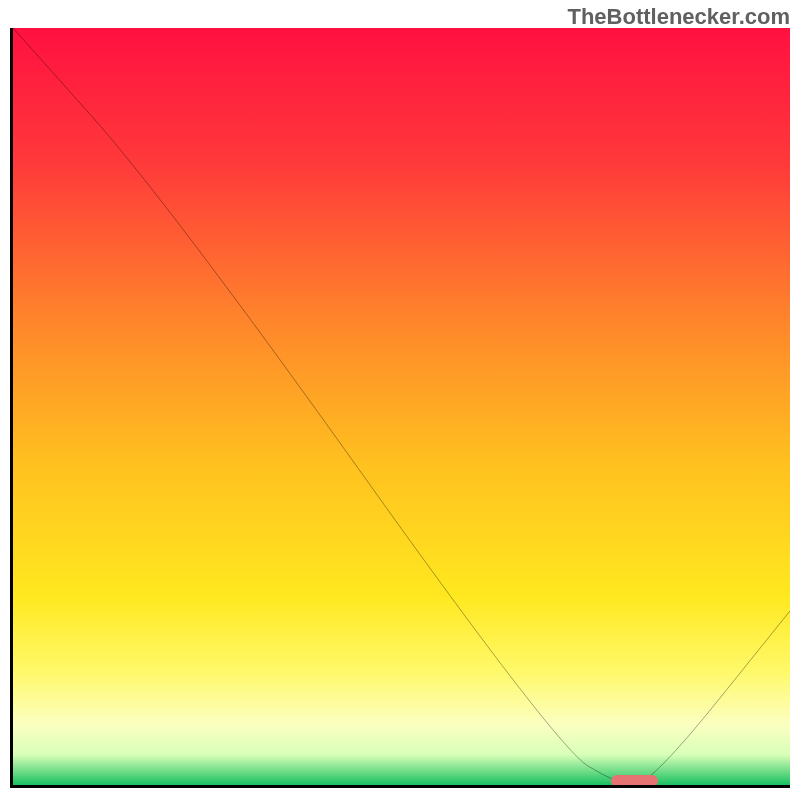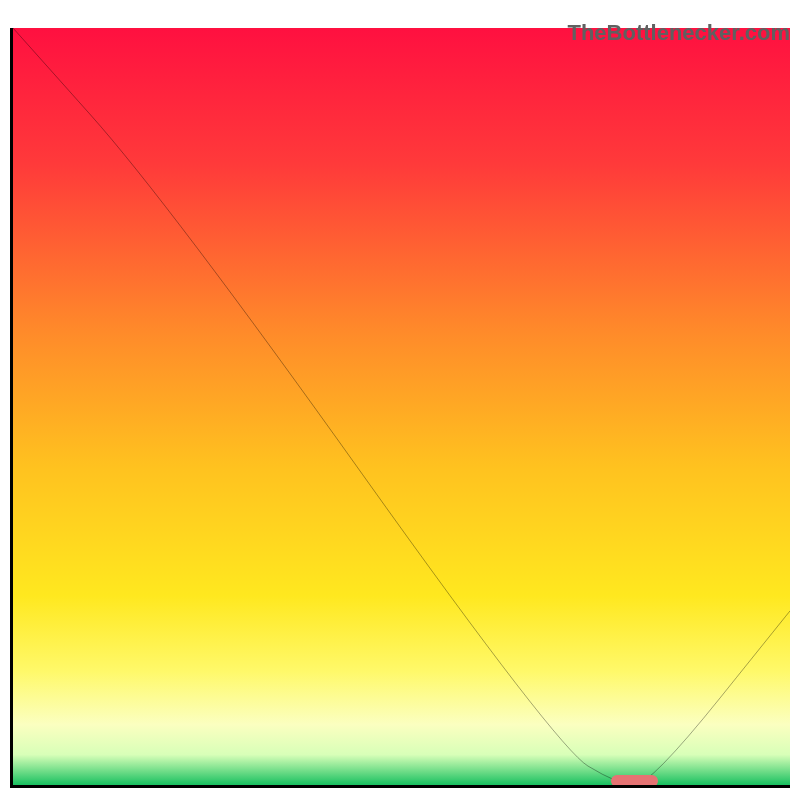--- a/index.html
+++ b/index.html
@@ -6,21 +6,21 @@
     margin: 0;
     padding: 0;
     width: 800px;
     height: 800px;
     font-family: Arial, Helvetica, sans-serif;
     background: #ffffff;
     position: relative;
   }
   .watermark {
     position: absolute;
-    top: 20px;
+    top: 4px;
     right: 10px;
     color: #606060;
     font-size: 22px;
     font-weight: bold;
     z-index: 10;
   }
   .chart-area {
     position: absolute;
     left: 10px;
     top: 28px;

